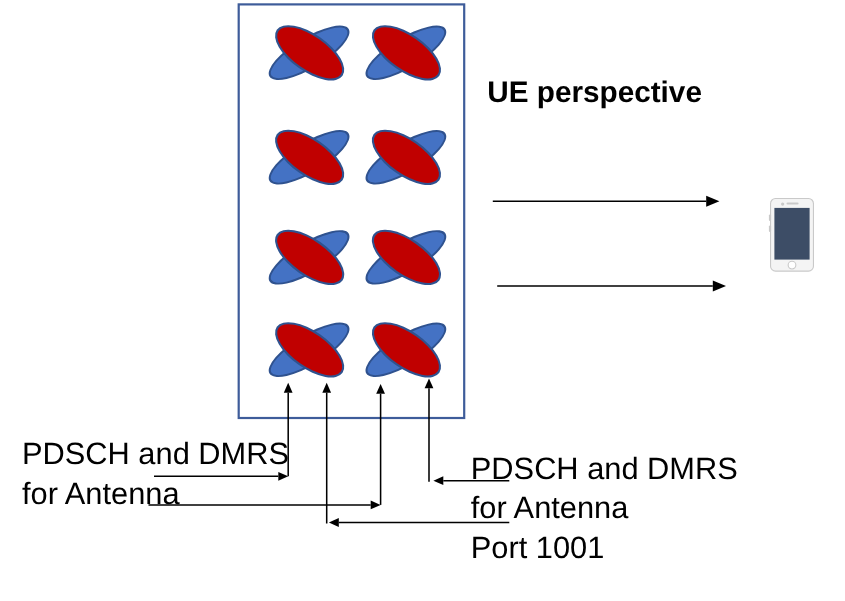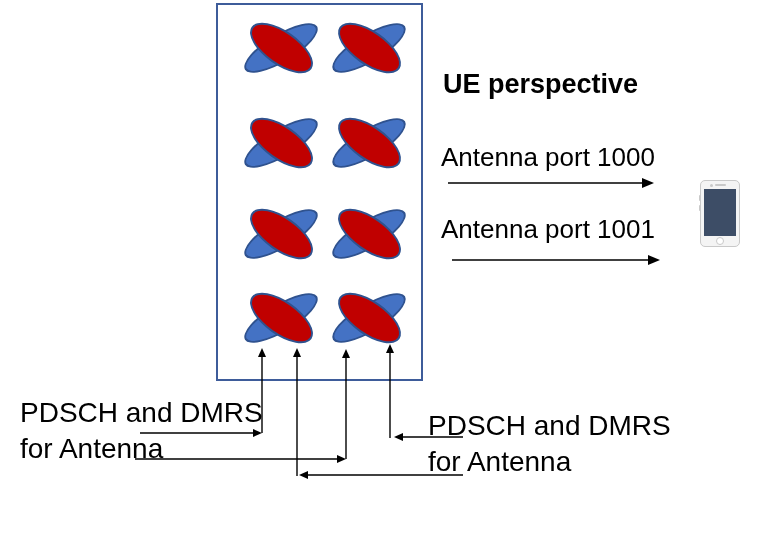--- a/index.html
+++ b/index.html
@@ -86,31 +86,30 @@
   <div class="antenna" style="left:233px; top:280px;">
     <div class="ell ell-blue"></div>
     <div class="ell ell-red"></div>
   </div>
   <div class="antenna" style="left:321px; top:280px;">
     <div class="ell ell-blue"></div>
     <div class="ell ell-red"></div>
   </div>
 
   <div class="label label-bold" style="left:443px; top:70px;">UE perspective</div>
-  <div class="label" style="left:441px; top:143px;">Antenna port 1000</div>
-  <div class="label" style="left:441px; top:215px;">Antenna port 1001</div>
 
   <div class="note" style="left:20px; top:395px;">
     <div>PDSCH and DMRS</div>
     <div>for Antenna</div>
   </div>
 
   <div class="note" style="left:428px; top:408px;">
     <div>PDSCH and DMRS</div>
     <div>for Antenna</div>
+    <div>Port 1001</div>
   </div>
 
   <div class="phone">
     <div class="phone-camera"></div>
     <div class="phone-speaker"></div>
     <div class="phone-screen"></div>
     <div class="phone-home"></div>
     <div class="phone-btn" style="top:14px;"></div>
     <div class="phone-btn" style="top:24px;"></div>
   </div>

